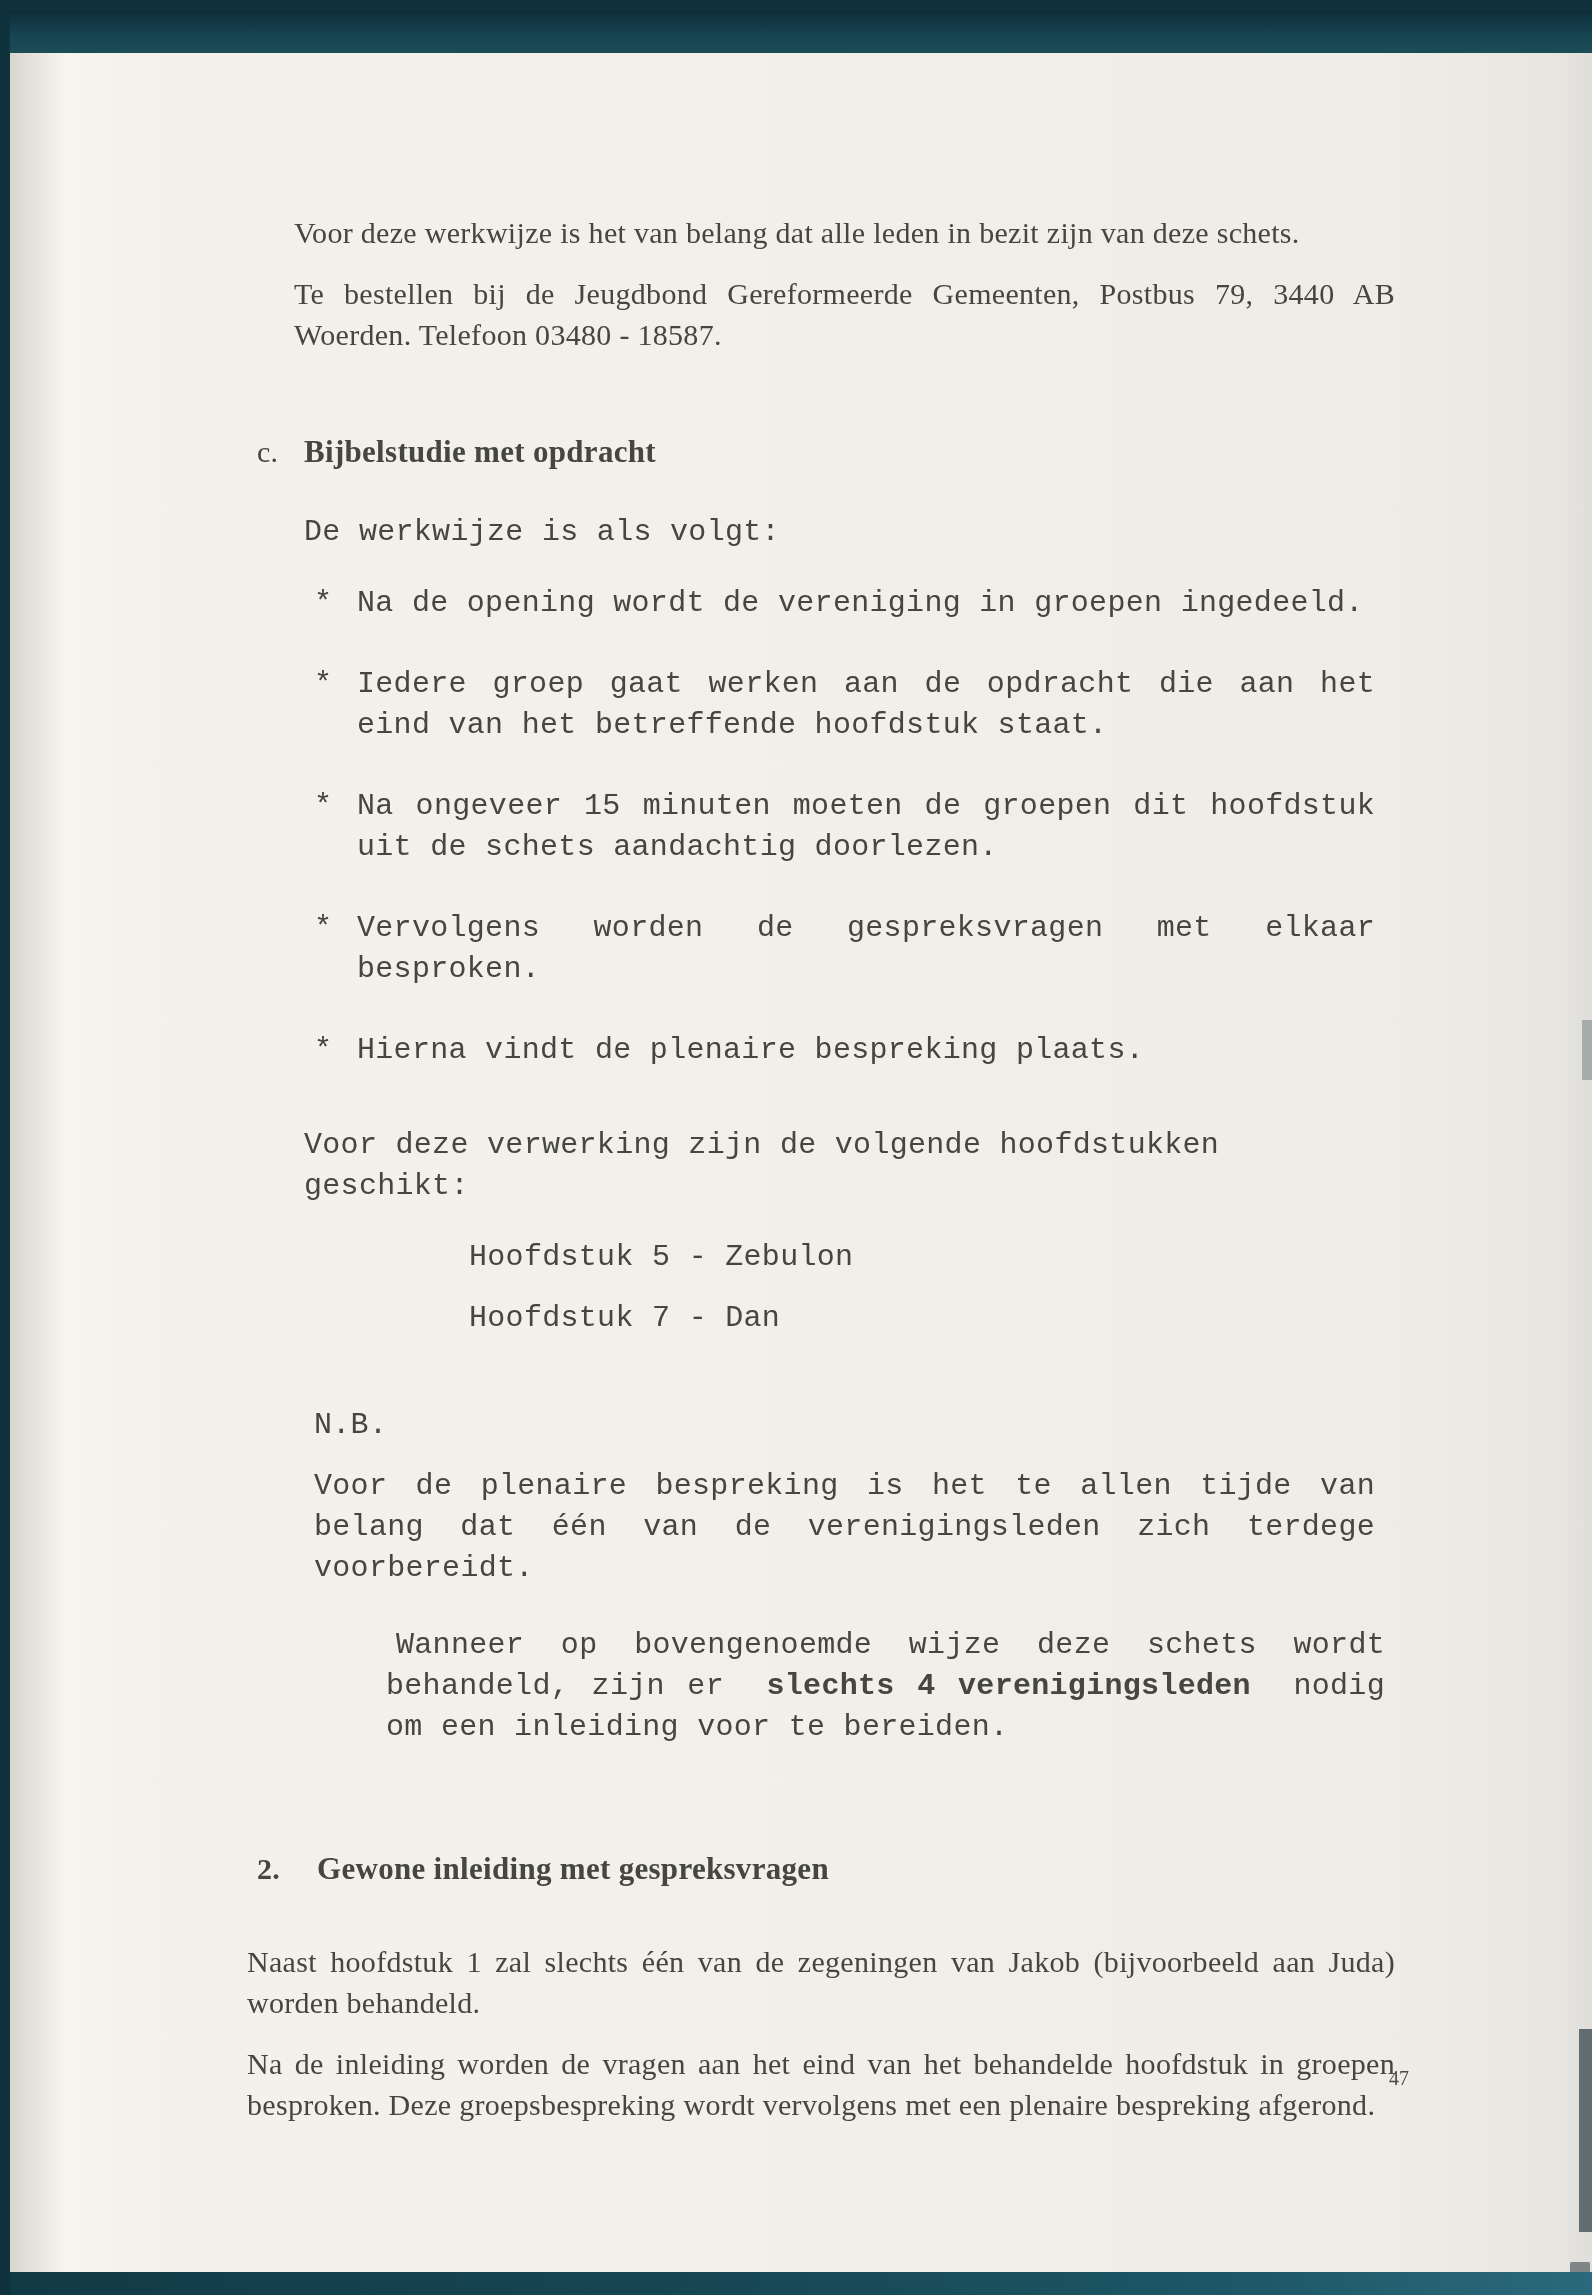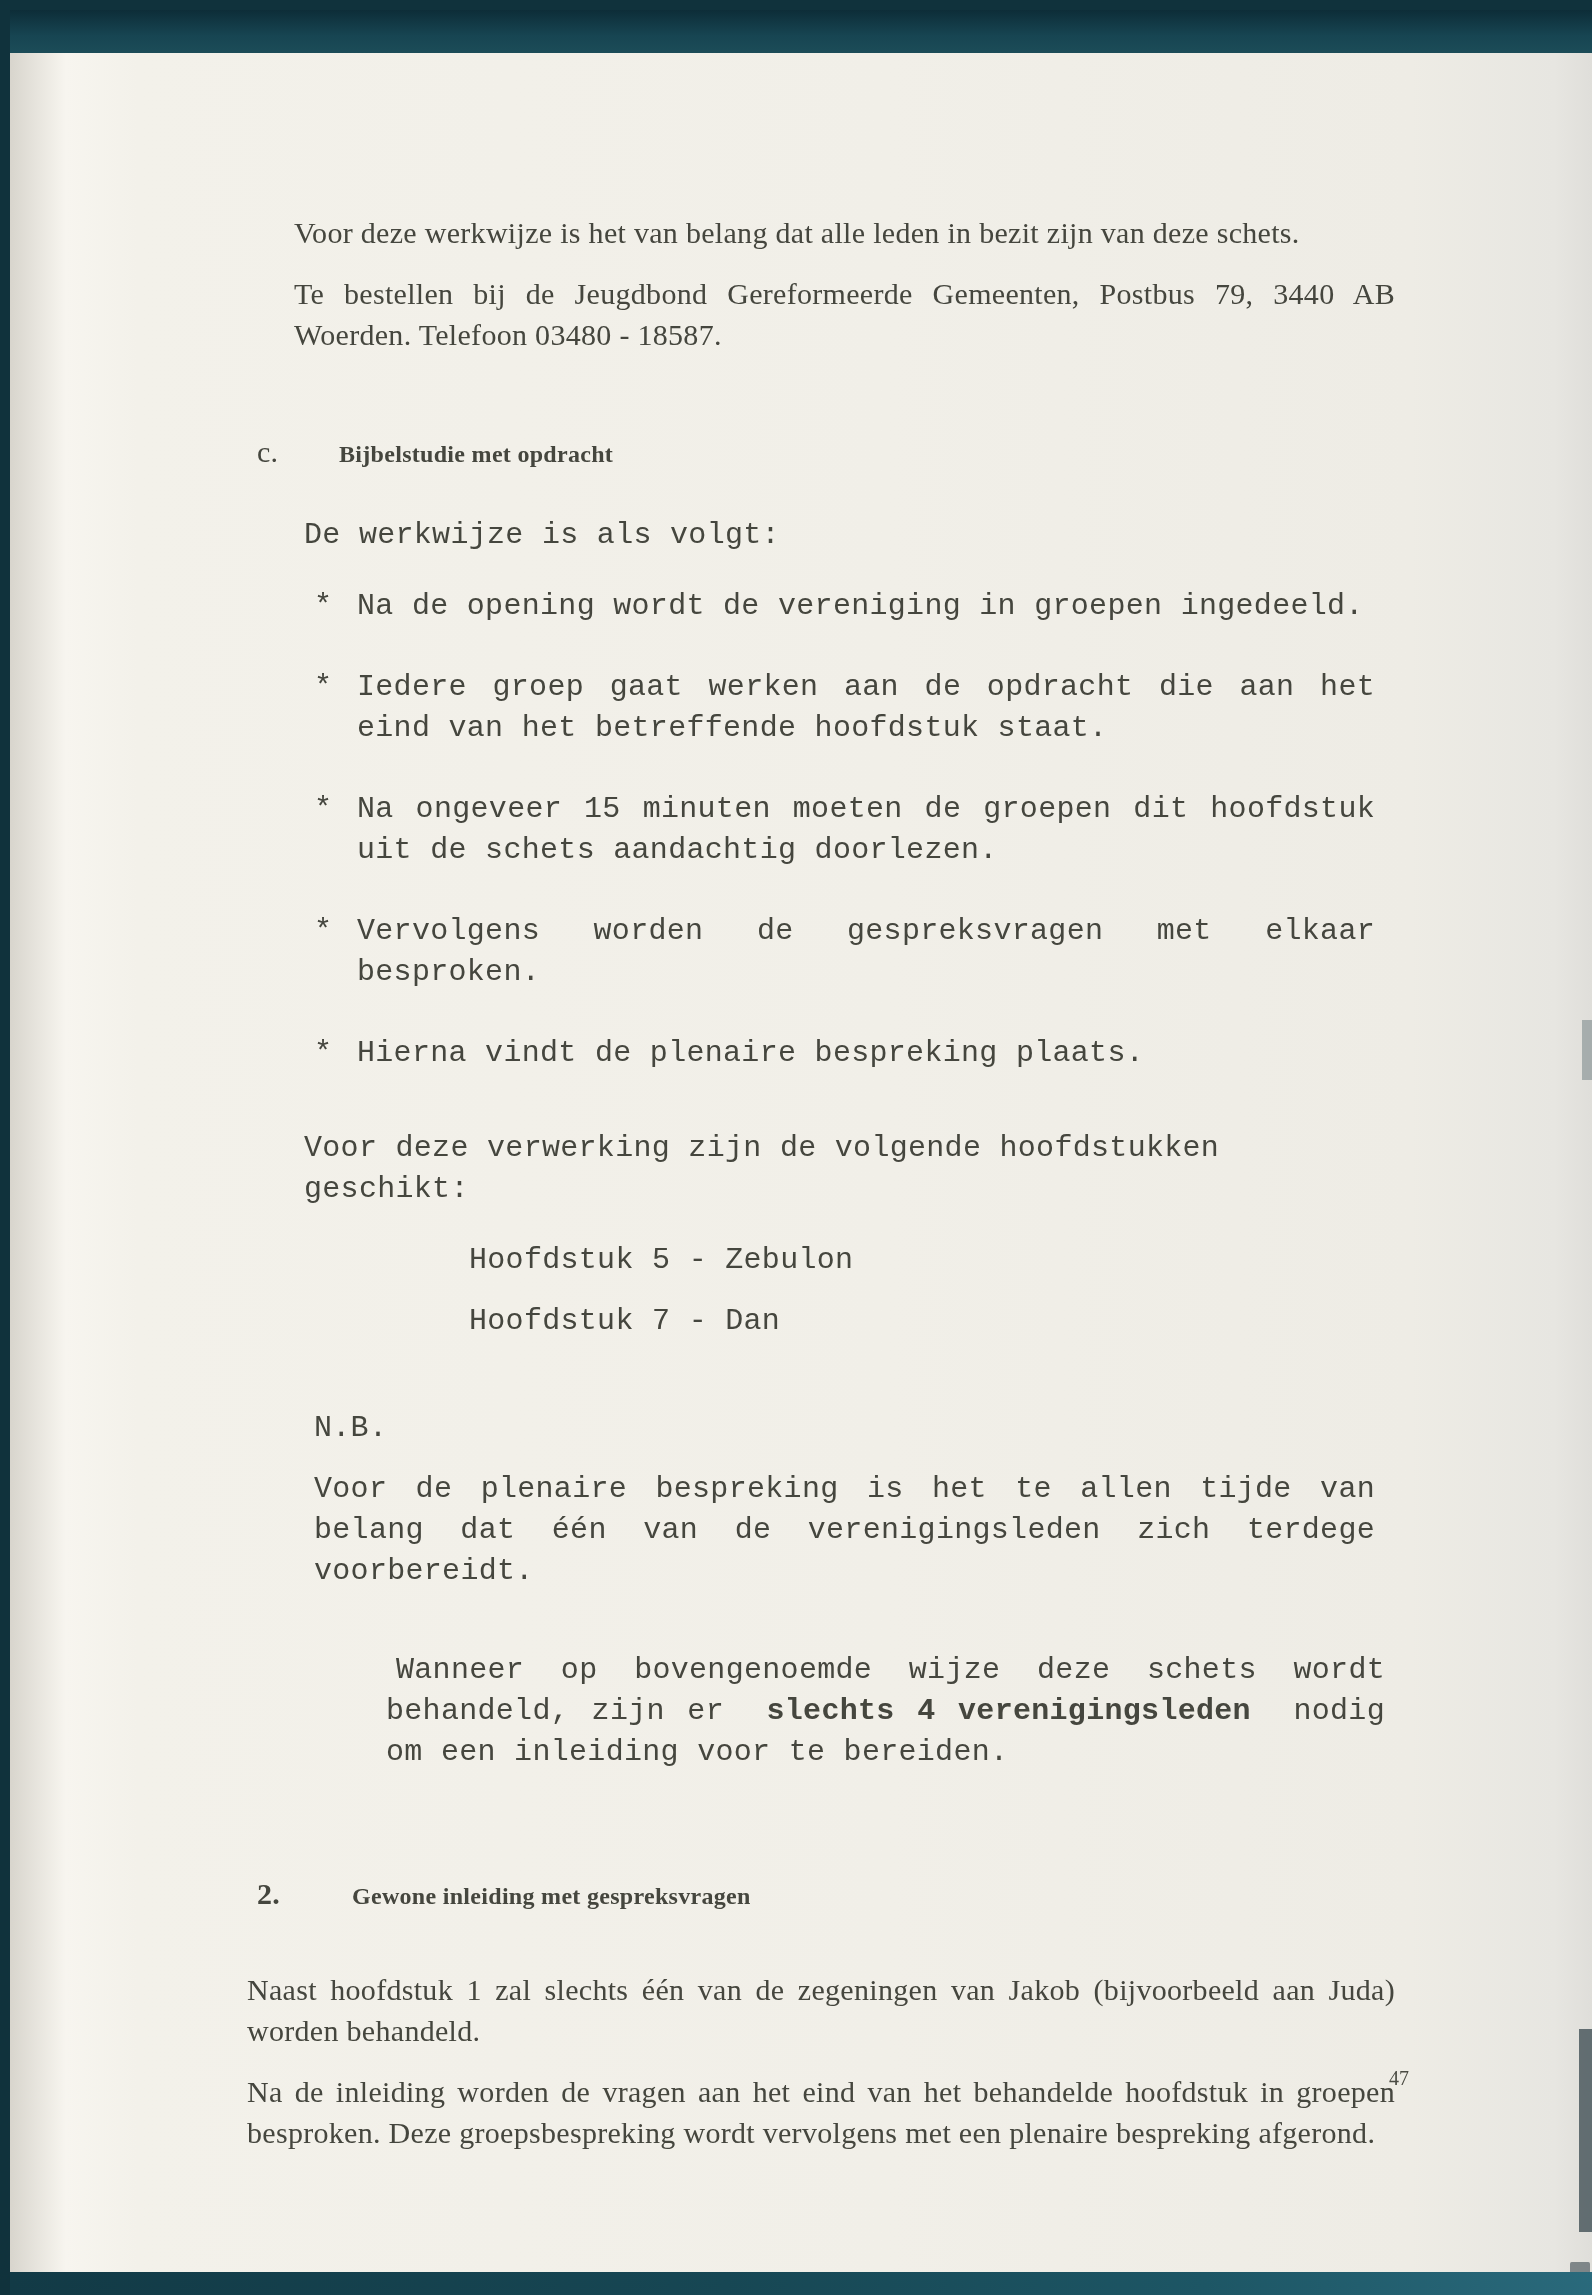--- a/index.html
+++ b/index.html
@@ -35,38 +35,38 @@
     line-height: 41px;
     letter-spacing: 0.3px;
   }
   .justify { text-align: justify; }
   .indent-1 { margin-left: 47px; }
 
   
   .head-row { display: flex; align-items: baseline; }
   .sec-label-c { width: 47px; flex: none; }
   .sec-label-2 { width: 60px; flex: none; font-weight: bold; }
-  .sec-title { font-weight: bold; font-size: 24px; letter-spacing: 0.3px; margin-left: 35px; }
+  .sec-title { font-weight: bold; font-size: 31px; letter-spacing: 0.3px; }
 
   .sec-body { margin-left: 47px; font-family: Liberation Mono, monospace; }
 
   .lead-line { }
 
   .bullet { display: flex; }
   .bullet-marker { width: 43px; flex: none; }
   .bullet-text { flex: 1; }
 
   .geschikt { margin-top: 24px; }
   .hoofdstuk-list { margin-left: 155px; }
 
   .nb-row { display: flex; margin-top: 26px; flex-direction: column; }
   .nb-label { width: 82px; flex: none; }
   .nb-text { flex: 1; }
 
-  .wanneer { margin-top: 28px; margin-left: 82px; }
+  .wanneer { margin-top: 6px; margin-left: 82px; }
   .wanneer b { letter-spacing: 0.3px; }
 
   .section-2 { margin-top: 40px; }
   .section-2 .head-row { margin-bottom: 22.4px; }
   .section-2 p { text-align: justify; }
 
   .page-number {
     position: absolute;
     top: 2004px;
     right: 183px;

